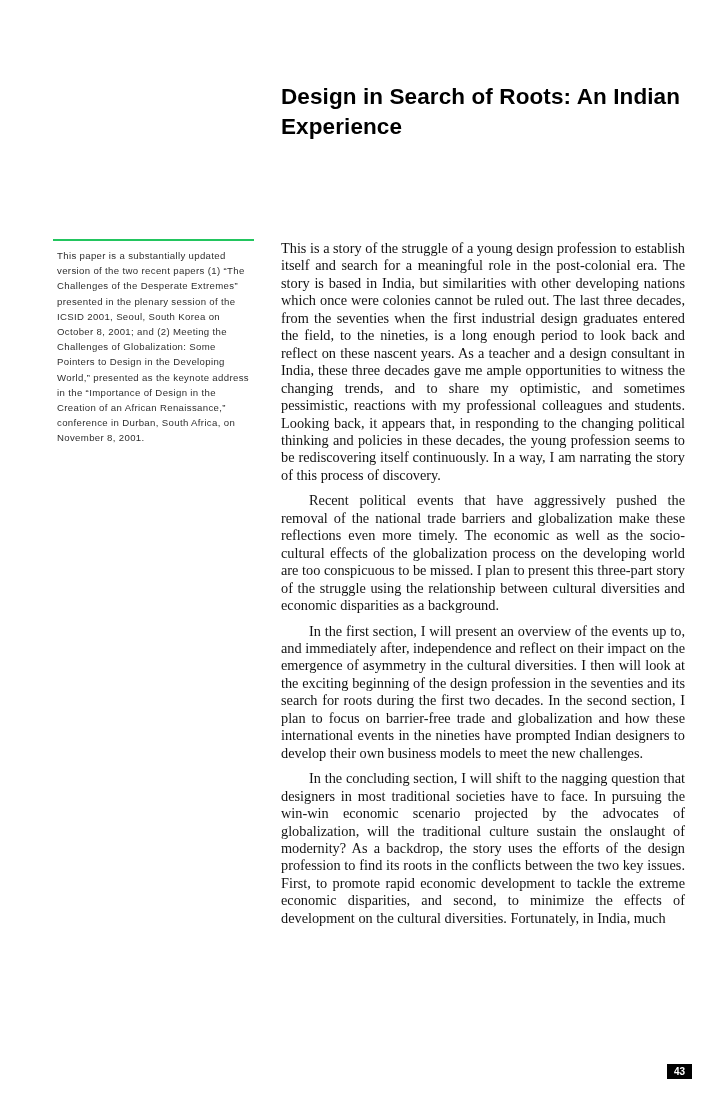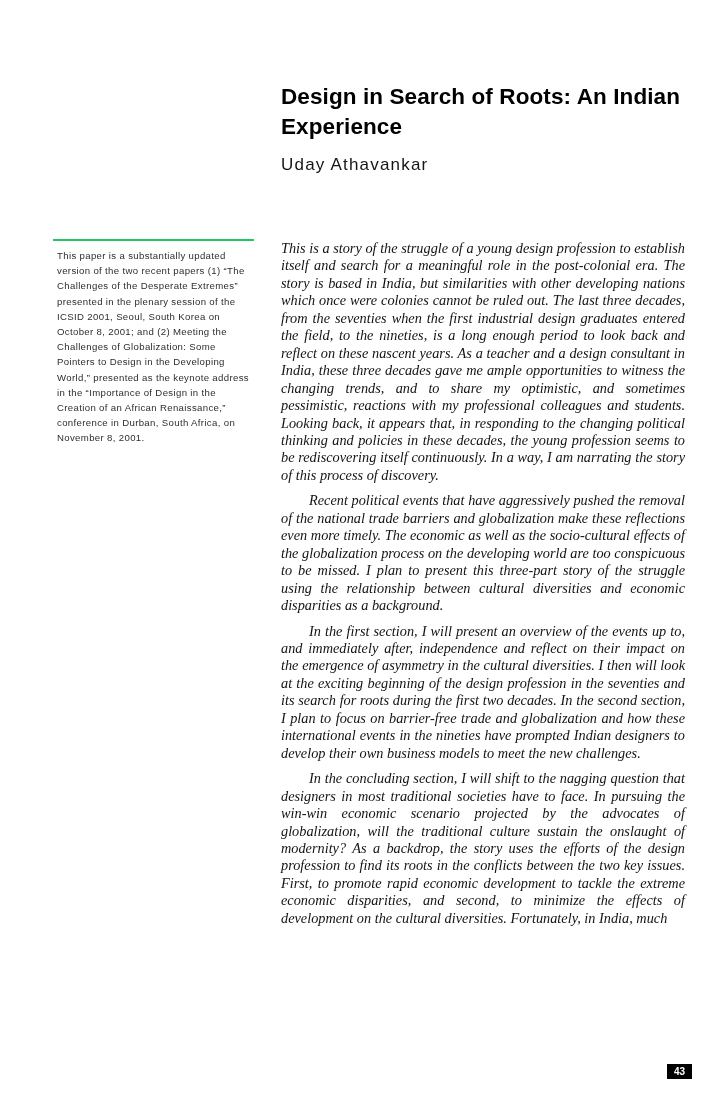--- a/index.html
+++ b/index.html
@@ -58,21 +58,21 @@
     position: absolute;
     left: 265px;
     top: 224px;
     width: 420px;
     font-family: "Liberation Serif", serif;
     font-size: 14.3px;
     line-height: 17.45px;
     text-align: justify;
     color: #121212;
   }
-  .main-col p { text-align: justify; font-style: italic; }
+  .main-col p { text-align: justify; }
   .main-col p + p { text-indent: 28px; }
 
   
   .footer {
     position: absolute;
     left: 265px;
     top: 1043px;
     width: 420px;
     font-family: "Liberation Sans", sans-serif;
     font-size: 9.6px;
@@ -96,21 +96,20 @@
     justify-content: center;
   }
 </style>
 </head>
 <body>
 
 <div class="sheet">
 
   <div class="title-block">
     <div class="paper-title">Design in Search of Roots: An Indian Experience</div>
-    <div class="paper-author">Uday Athavankar</div>
   </div>
 
   <div class="sidenote">This paper is a substantially updated version of the two recent papers (1) “The Challenges of the Desperate Extremes” presented in the plenary session of the ICSID 2001, Seoul, South Korea on October 8, 2001; and (2) Meeting the Challenges of Globalization: Some Pointers to Design in the Developing World,” presented as the keynote address in the “Importance of Design in the Creation of an African Renaissance,” conference in Durban, South Africa, on November 8, 2001.</div>
 
   <div class="main-col">
     <p>This is a story of the struggle of a young design profession to establish itself and search for a meaningful role in the post-colonial era. The story is based in India, but similarities with other developing nations which once were colonies cannot be ruled out. The last three decades, from the seventies when the first industrial design graduates entered the field, to the nineties, is a long enough period to look back and reflect on these nascent years. As a teacher and a design consultant in India, these three decades gave me ample opportunities to witness the changing trends, and to share my optimistic, and sometimes pessimistic, reactions with my professional colleagues and students. Looking back, it appears that, in responding to the changing political thinking and policies in these decades, the young profession seems to be rediscovering itself continuously. In a way, I am narrating the story of this process of discovery.</p>
     <p>Recent political events that have aggressively pushed the removal of the national trade barriers and globalization make these reflections even more timely. The economic as well as the socio-cultural effects of the globalization process on the developing world are too conspicuous to be missed. I plan to present this three-part story of the struggle using the relationship between cultural diversities and economic disparities as a background.</p>
     <p>In the first section, I will present an overview of the events up to, and immediately after, independence and reflect on their impact on the emergence of asymmetry in the cultural diversities. I then will look at the exciting beginning of the design profession in the seventies and its search for roots during the first two decades. In the second section, I plan to focus on barrier-free trade and globalization and how these international events in the nineties have prompted Indian designers to develop their own business models to meet the new challenges.</p>
     <p>In the concluding section, I will shift to the nagging question that designers in most traditional societies have to face. In pursuing the win-win economic scenario projected by the advocates of globalization, will the traditional culture sustain the onslaught of modernity? As a backdrop, the story uses the efforts of the design profession to find its roots in the conflicts between the two key issues. First, to promote rapid economic development to tackle the extreme economic disparities, and second, to minimize the effects of development on the cultural diversities. Fortunately, in India, much</p>
   </div>

